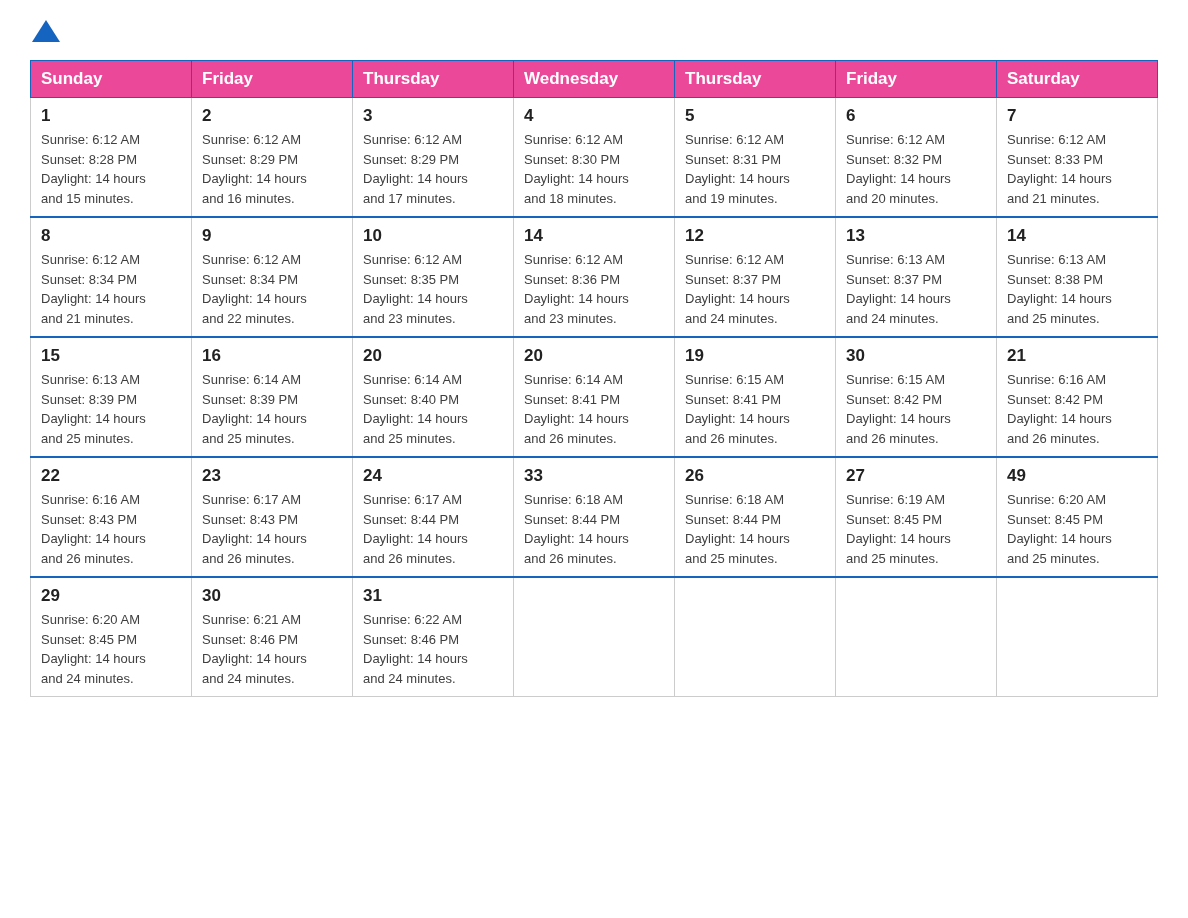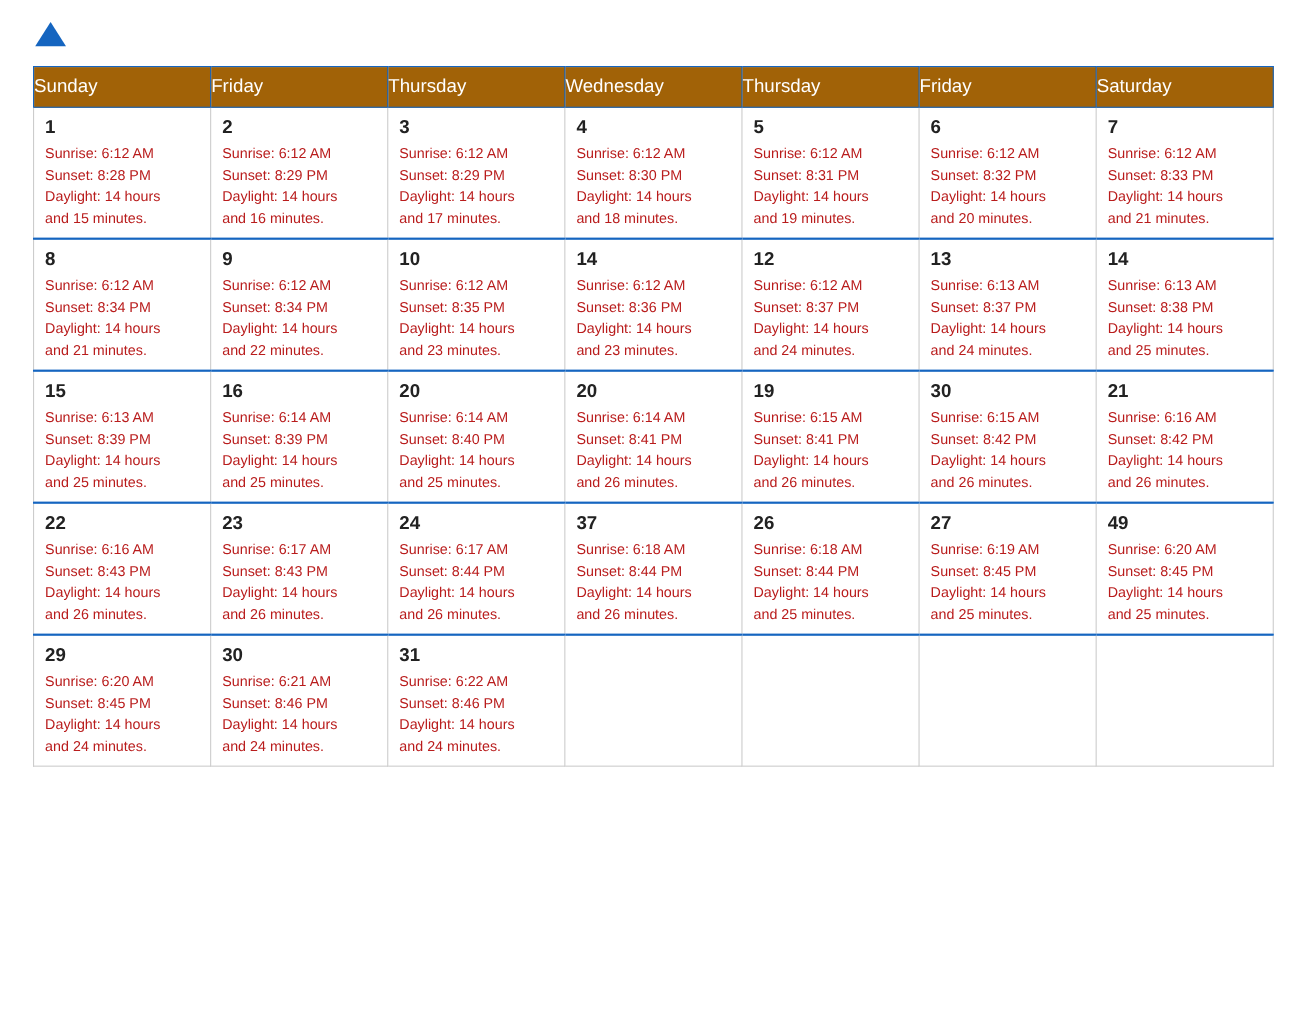--- a/index.html
+++ b/index.html
@@ -53,44 +53,44 @@
     .location {
       font-size: 22px;
       color: #444;
       margin-top: 4px;
     }
     .calendar {
       width: 100%;
       border-collapse: collapse;
     }
     .calendar th {
-      background-color: #a16207;
+      background-color: #ec4899;
       color: #fff;
       font-size: 17px;
-      font-weight: normal;
-      padding: 8px 0;
+      font-weight: bold;
+      padding: 8px 10px;
       text-align: left;
       border: 1px solid #1565c0;
     }
     .calendar td {
       vertical-align: top;
       padding: 8px 10px;
       border: 1px solid #ccc;
       width: 14.28%;
       min-height: 90px;
     }
     .day-number {
       font-size: 17px;
       font-weight: bold;
       color: #222;
       margin-bottom: 4px;
     }
     .day-info {
       font-size: 13px;
-      color: #b91c1c;
+      color: #404040;
       line-height: 1.5;
     }
     .empty-cell {
       background: #fff;
     }
     .row-divider td {
       border-top: 2px solid #1565c0;
     }
   </style>
 </head>
@@ -220,21 +220,21 @@
         </td>
         <td>
           <div class="day-number">23</div>
           <div class="day-info">Sunrise: 6:17 AM<br>Sunset: 8:43 PM<br>Daylight: 14 hours<br>and 26 minutes.</div>
         </td>
         <td>
           <div class="day-number">24</div>
           <div class="day-info">Sunrise: 6:17 AM<br>Sunset: 8:44 PM<br>Daylight: 14 hours<br>and 26 minutes.</div>
         </td>
         <td>
-          <div class="day-number">37</div>
+          <div class="day-number">33</div>
           <div class="day-info">Sunrise: 6:18 AM<br>Sunset: 8:44 PM<br>Daylight: 14 hours<br>and 26 minutes.</div>
         </td>
         <td>
           <div class="day-number">26</div>
           <div class="day-info">Sunrise: 6:18 AM<br>Sunset: 8:44 PM<br>Daylight: 14 hours<br>and 25 minutes.</div>
         </td>
         <td>
           <div class="day-number">27</div>
           <div class="day-info">Sunrise: 6:19 AM<br>Sunset: 8:45 PM<br>Daylight: 14 hours<br>and 25 minutes.</div>
         </td>

